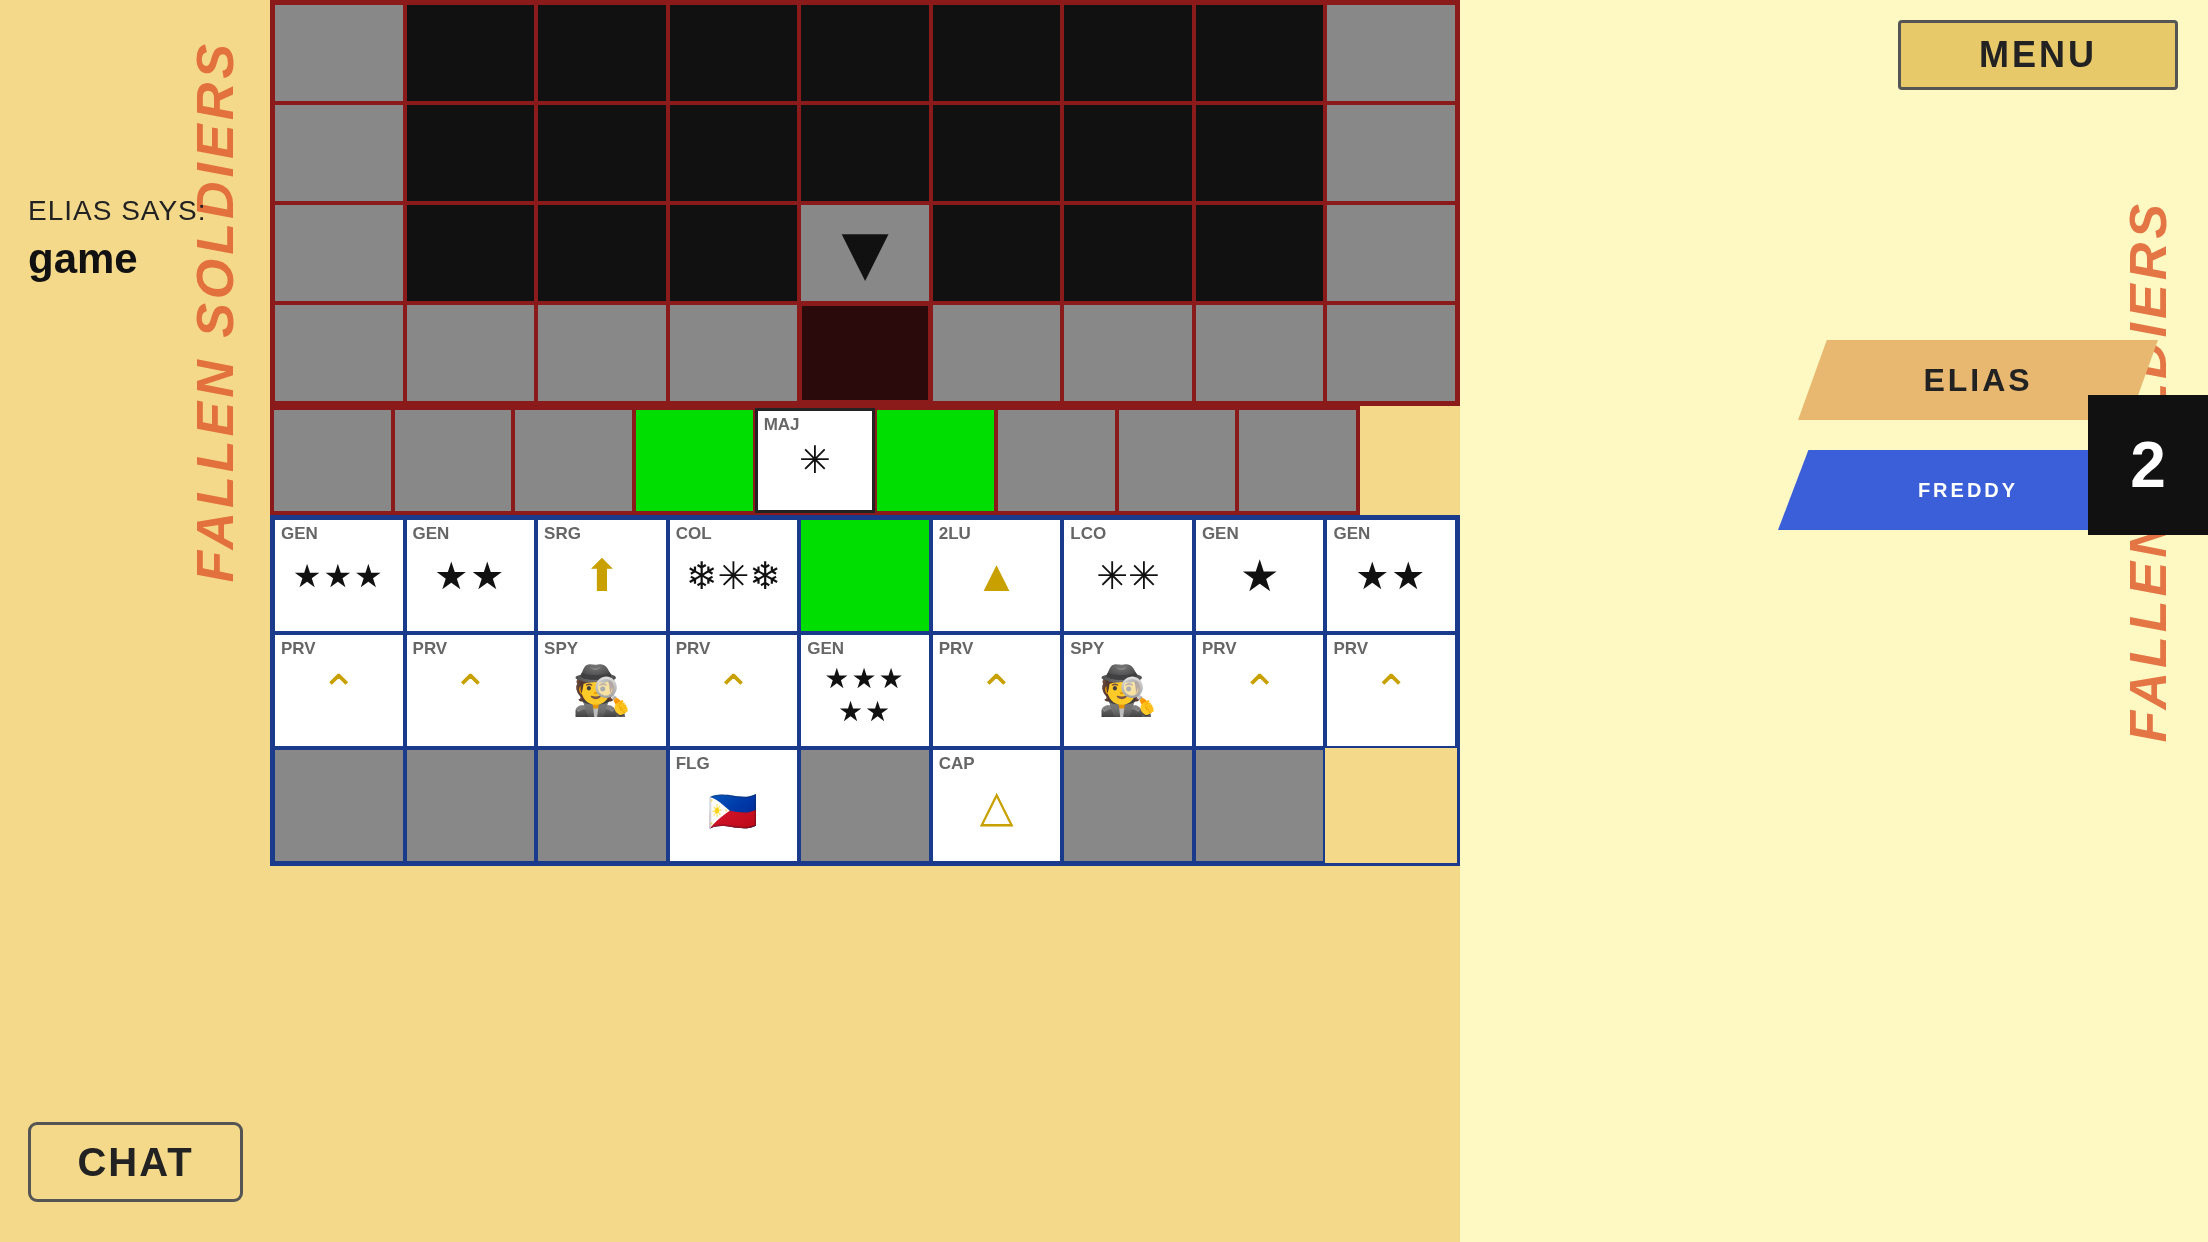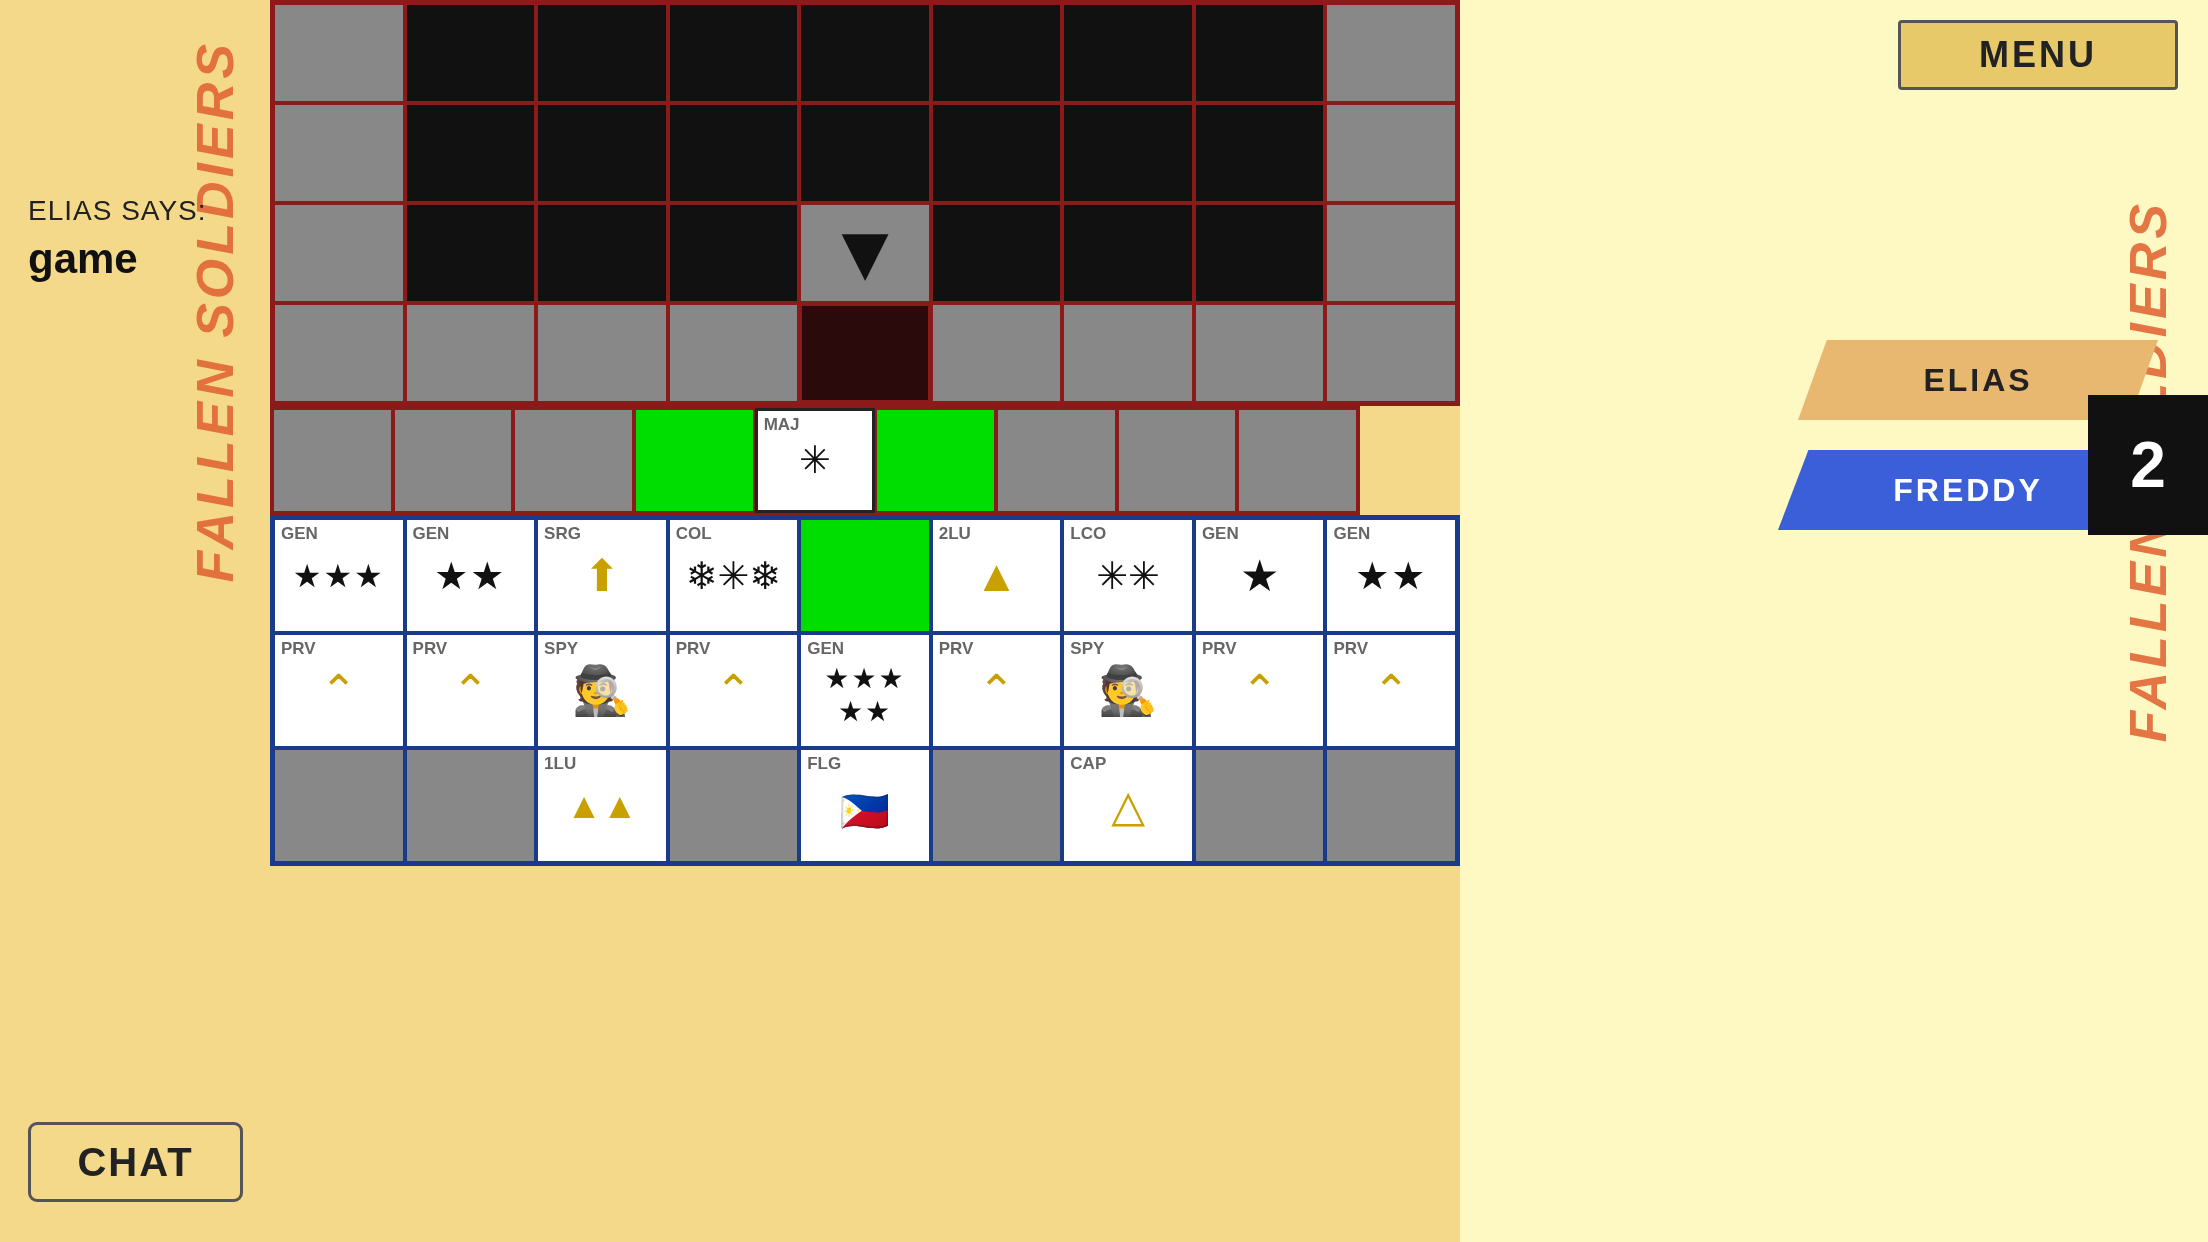--- a/index.html
+++ b/index.html
@@ -262,21 +262,21 @@
       width: 380px;
       height: 80px;
       background: #3a5fd9;
       clip-path: polygon(8% 0%, 100% 0%, 92% 100%, 0% 100%);
       display: flex;
       align-items: center;
       justify-content: center;
       z-index: 1;
     }
     .badge-freddy-label {
-      font-size: 32px;
+      font-size: 20px;
       font-weight: bold;
       color: #fff;
       letter-spacing: 3px;
     }
 
     #fallen-soldiers-right {
       position: absolute;
       right: 30px;
       top: 200px;
       writing-mode: vertical-rl;
@@ -520,26 +520,20 @@
     <div class="player-cell white-card">
       <div class="cell-inner">
         <span class="rank-label">PRV</span>
         <span style="font-size:44px; color:#c8a000">⌃</span>
       </div>
     </div>
 
     <div class="player-cell"></div>
     <div class="player-cell"></div>
 
-    <div class="player-cell white-card">
-      <div class="cell-inner">
-        <span class="rank-label">1LU</span>
-        <span style="font-size:36px; color:#c8a000">▲▲</span>
-      </div>
-    </div>
     <div class="player-cell"></div>
 
     <div class="player-cell white-card">
       <div class="cell-inner">
         <span class="rank-label">FLG</span>
         <div style="margin-top:12px; font-size:40px">🇵🇭</div>
       </div>
     </div>
     <div class="player-cell"></div>
 

